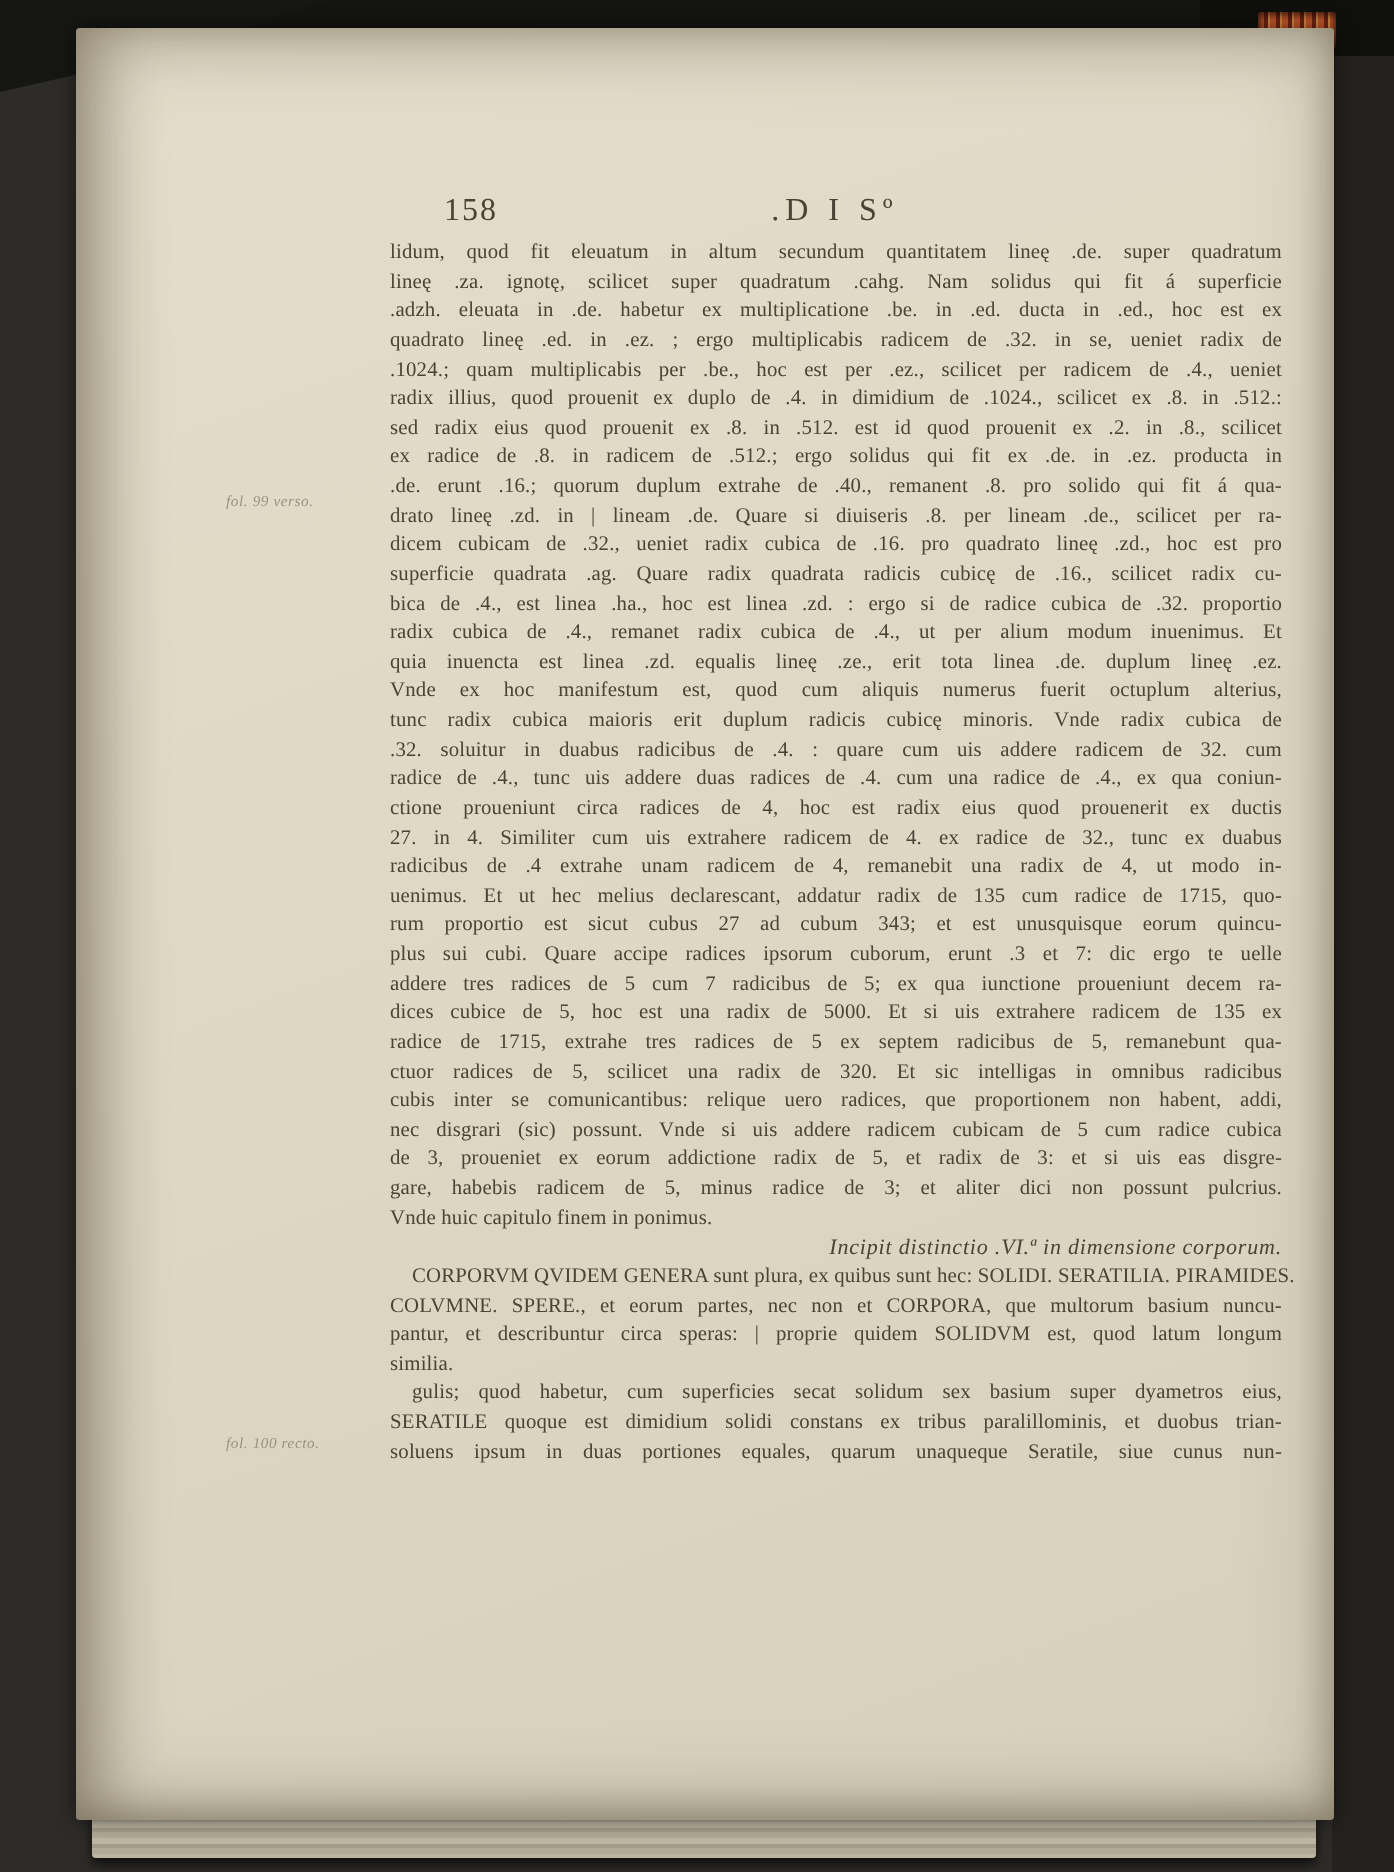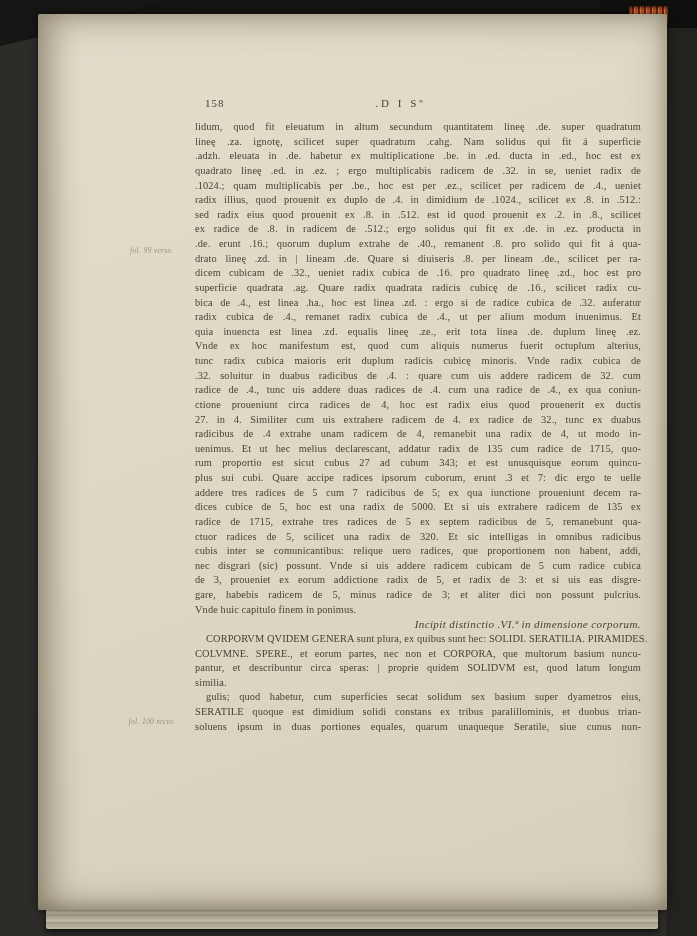--- a/index.html
+++ b/index.html
@@ -17,24 +17,24 @@
   .page-edges{position:absolute;left:46px;top:903px;width:612px;height:26px;border-radius:2px;
               background:repeating-linear-gradient(180deg,#bdb6a3 0 3px,#a49d8a 3px 5px,#b1aa97 5px 8px);
               box-shadow:0 3px 6px rgba(0,0,0,.7);}
   
   .page{position:absolute;left:38px;top:14px;width:629px;height:896px;border-radius:2px;
         background:linear-gradient(160deg,#e3ddcb 0%,#ded8c5 45%,#d6d0bd 100%);
         box-shadow:inset 0 0 46px rgba(70,58,34,.28), inset 14px 0 28px rgba(60,48,28,.30),
                    inset -4px -4px 14px rgba(60,48,28,.22), 0 0 10px rgba(0,0,0,.55);}
   
   .ink{color:#4a4336;}
-  .running-head{position:absolute;left:178px;top:97px;width:445px;height:15px;font-size:11px;}
+  .running-head{position:absolute;left:195px;top:97px;width:445px;height:15px;font-size:16px;}
   .page-num{position:absolute;left:27px;top:0;letter-spacing:1px;}
   .running-title{position:absolute;left:0;top:0;width:100%;text-align:center;letter-spacing:3px;}
-  .margin-note{position:absolute;width:78px;text-align:center;font-style:italic;
+  .margin-note{position:absolute;width:78px;text-align:left;font-style:italic;
                font-size:7.6px;color:#9a9280;letter-spacing:.3px;}
   .note-1{left:113px;top:246px;}
   .note-2{left:113px;top:690px;margin-top:27px;}
   .body-col{position:absolute;left:195px;top:120px;width:446px;
             font-size:10.4px;line-height:14.63px;letter-spacing:.1px;}
   .line{text-align:justify;text-align-last:justify;white-space:nowrap;}
   .line.no-just{text-align-last:left;}
   .para.indent-first .line:first-child{text-indent:11px;}
   .section-heading{font-style:italic;text-align:right;letter-spacing:.4px;
                    line-height:14.63px;font-size:11px;}
@@ -67,21 +67,21 @@
         <div class="line">.adzh. eleuata in .de. habetur ex multiplicatione .be. in .ed. ducta in .ed., hoc est ex</div>
         <div class="line">quadrato lineę .ed. in .ez. ; ergo multiplicabis radicem de .32. in se, ueniet radix de</div>
         <div class="line">.1024.; quam multiplicabis per .be., hoc est per .ez., scilicet per radicem de .4., ueniet</div>
         <div class="line">radix illius, quod prouenit ex duplo de .4. in dimidium de .1024., scilicet ex .8. in .512.:</div>
         <div class="line">sed radix eius quod prouenit ex .8. in .512. est id quod prouenit ex .2. in .8., scilicet</div>
         <div class="line">ex radice de .8. in radicem de .512.; ergo solidus qui fit ex .de. in .ez. producta in</div>
         <div class="line">.de. erunt .16.; quorum duplum extrahe de .40., remanent .8. pro solido qui fit á qua-</div>
         <div class="line">drato lineę .zd. in | lineam .de. Quare si diuiseris .8. per lineam .de., scilicet per ra-</div>
         <div class="line">dicem cubicam de .32., ueniet radix cubica de .16. pro quadrato lineę .zd., hoc est pro</div>
         <div class="line">superficie quadrata .ag. Quare radix quadrata radicis cubicę de .16., scilicet radix cu-</div>
-        <div class="line">bica de .4., est linea .ha., hoc est linea .zd. : ergo si de radice cubica de .32. auferatur</div>
+        <div class="line">bica de .4., est linea .ha., hoc est linea .zd. : ergo si de radice cubica de .32. proportio</div>
         <div class="line">radix cubica de .4., remanet radix cubica de .4., ut per alium modum inuenimus. Et</div>
         <div class="line">quia inuencta est linea .zd. equalis lineę .ze., erit tota linea .de. duplum lineę .ez.</div>
         <div class="line">Vnde ex hoc manifestum est, quod cum aliquis numerus fuerit octuplum alterius,</div>
         <div class="line">tunc radix cubica maioris erit duplum radicis cubicę minoris. Vnde radix cubica de</div>
         <div class="line">.32. soluitur in duabus radicibus de .4. : quare cum uis addere radicem de 32. cum</div>
         <div class="line">radice de .4., tunc uis addere duas radices de .4. cum una radice de .4., ex qua coniun-</div>
         <div class="line">ctione proueniunt circa radices de 4, hoc est radix eius quod prouenerit ex ductis</div>
         <div class="line">27. in 4. Similiter cum uis extrahere radicem de 4. ex radice de 32., tunc ex duabus</div>
         <div class="line">radicibus de .4 extrahe unam radicem de 4, remanebit una radix de 4, ut modo in-</div>
         <div class="line">uenimus. Et ut hec melius declarescant, addatur radix de 135 cum radice de 1715, quo-</div>

